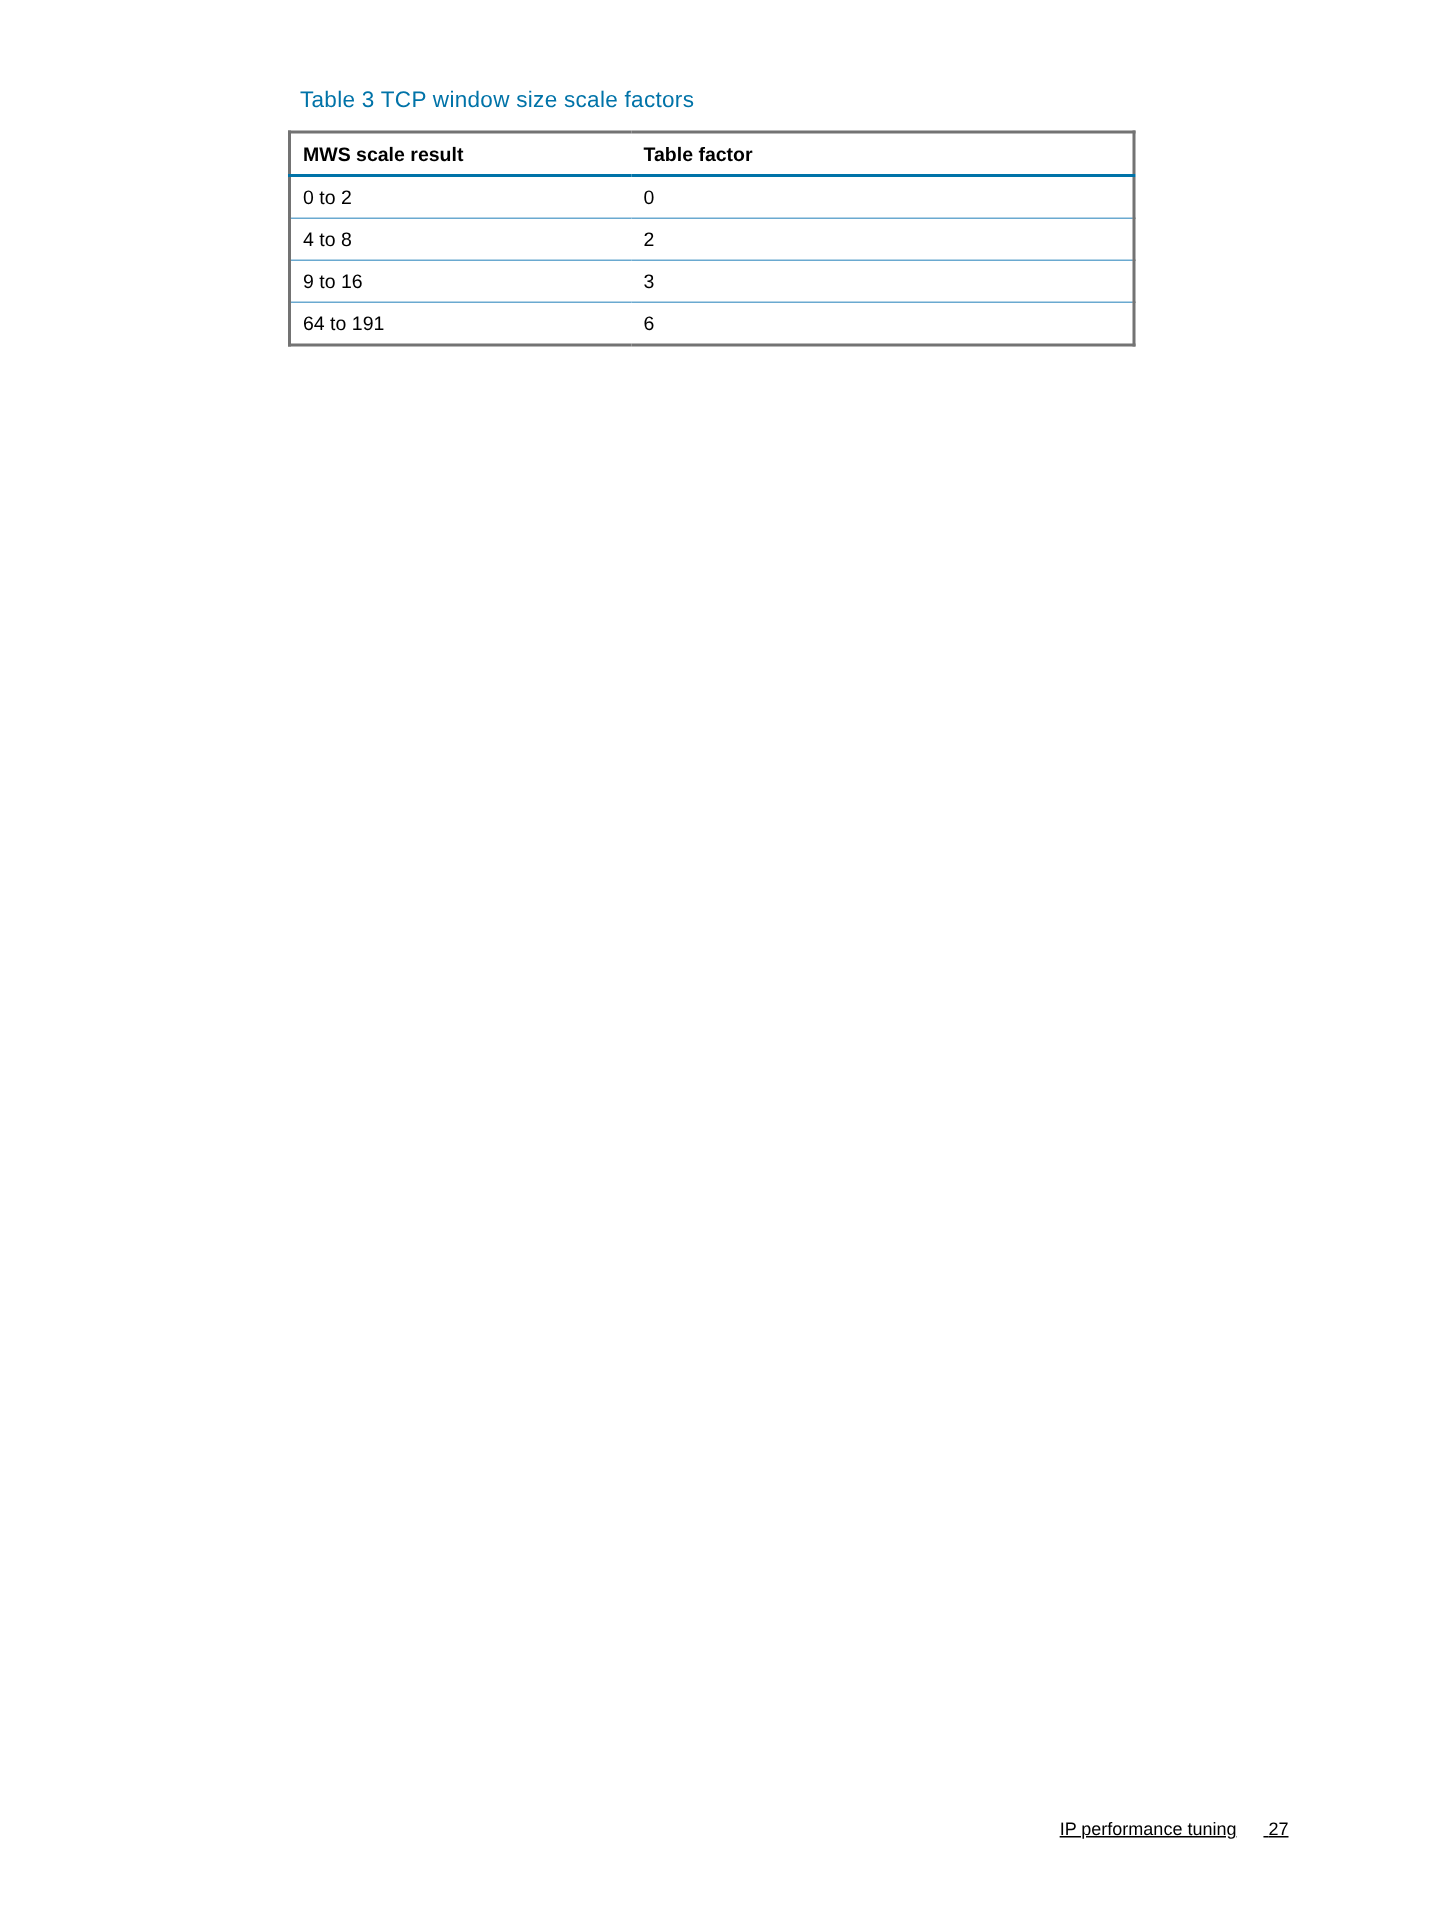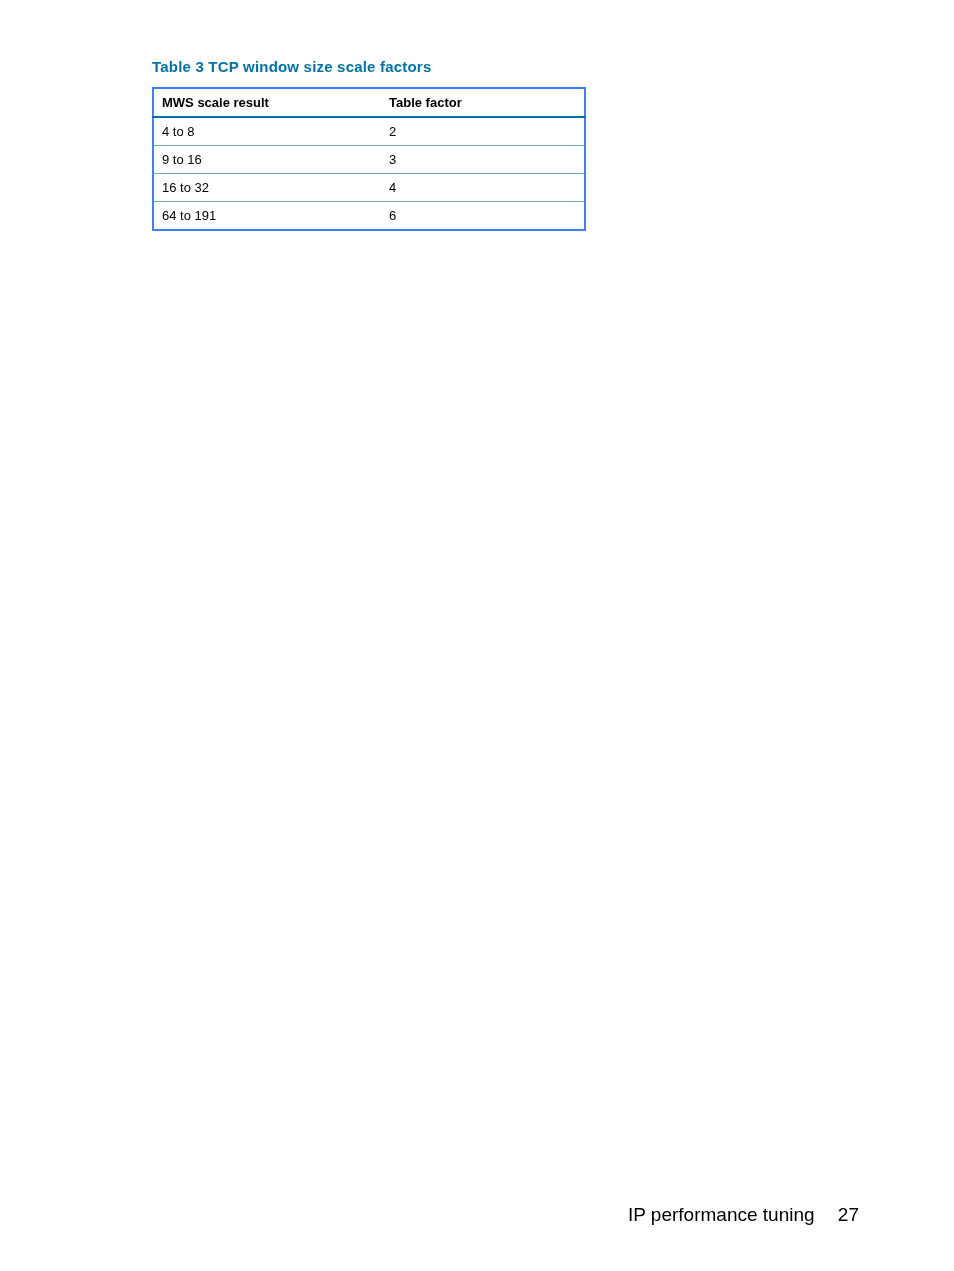--- a/index.html
+++ b/index.html
@@ -13,28 +13,30 @@
       width: 954px;
       height: 1271px;
       position: relative;
     }
     .page-content {
       padding: 58px 152px 0 152px;
     }
     .table-caption {
       color: #0073a8;
       font-size: 15px;
-      font-weight: bold;
+      font-weight: normal;
       margin-bottom: 12px;
       letter-spacing: 0.2px;
+      margin-left: 48px;
     }
     table {
       border-collapse: collapse;
-      width: 434px;
-      border: 2px solid #3b82f6;
+      width: 565px;
+      border: 2px solid #737373;
+      margin-left: 40px;
     }
     th, td {
       text-align: left;
       padding: 6px 8px;
       font-size: 13px;
       border-bottom: 1px solid #6aa9d0;
       color: #000;
     }
     th {
       font-weight: bold;
@@ -43,51 +45,52 @@
     td:first-child, th:first-child {
       width: 228px;
     }
     tr:last-child td {
       border-bottom: none;
     }
     .footer {
       position: absolute;
       bottom: 45px;
       right: 95px;
-      font-size: 19px;
+      font-size: 12px;
       color: #000;
+      text-decoration: underline;
     }
     .footer-title {
       margin-right: 18px;
     }
   </style>
 </head>
 <body>
 
 <div class="page-content">
   <div class="table-caption">Table 3 TCP window size scale factors</div>
   <table>
     <thead>
       <tr>
         <th>MWS scale result</th>
         <th>Table factor</th>
       </tr>
     </thead>
     <tbody>
       <tr>
+        <td>0 to 2</td>
+        <td>0</td>
+      </tr>
+      <tr>
         <td>4 to 8</td>
         <td>2</td>
       </tr>
       <tr>
         <td>9 to 16</td>
         <td>3</td>
-      </tr>
-      <tr>
-        <td>16 to 32</td>
-        <td>4</td>
       </tr>
       <tr>
         <td>64 to 191</td>
         <td>6</td>
       </tr>
     </tbody>
   </table>
 </div>
 
 <div class="footer">

